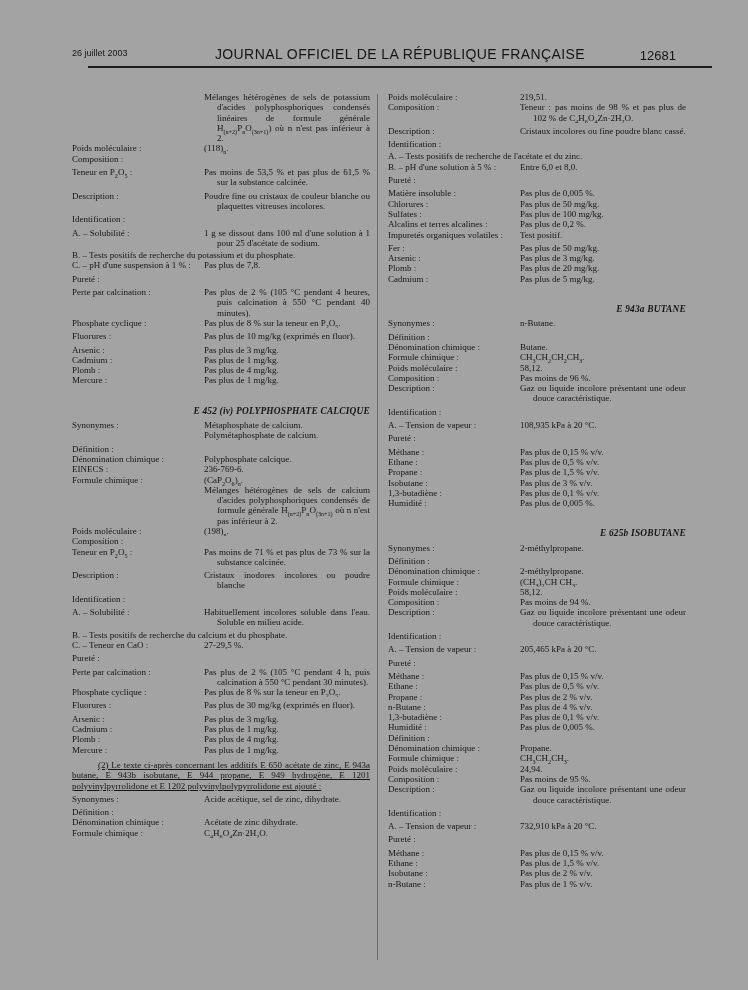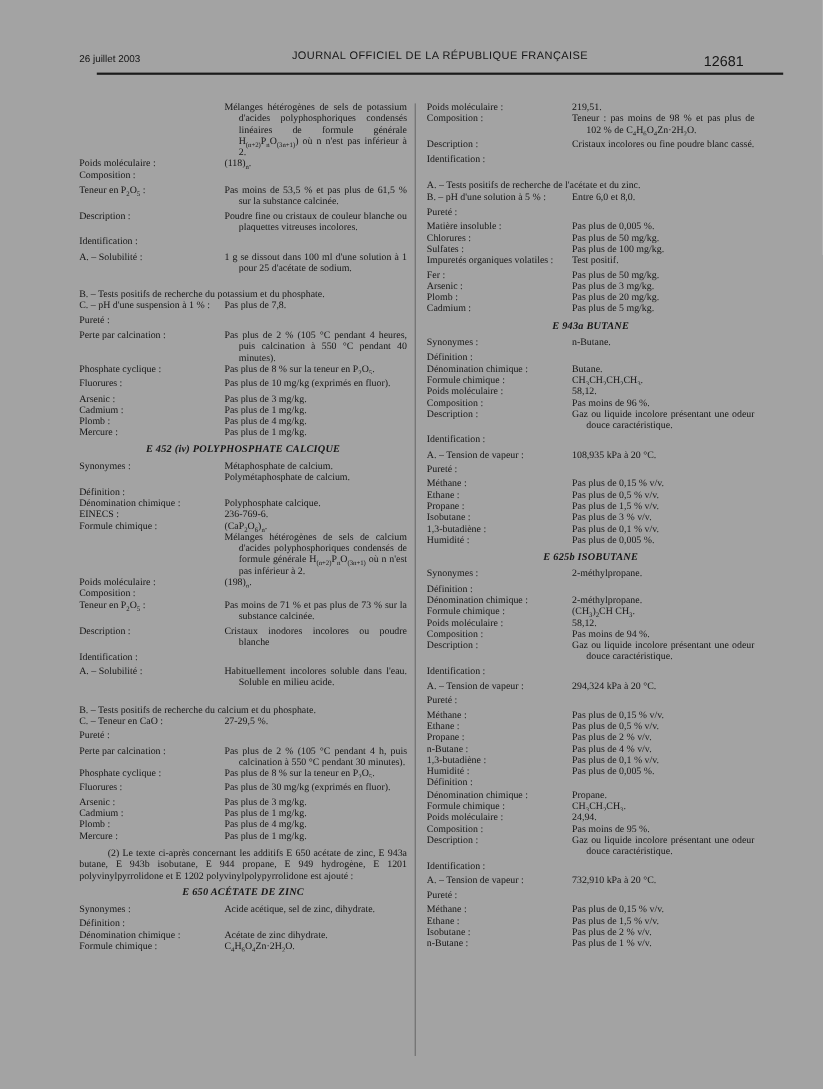--- a/index.html
+++ b/index.html
@@ -4,38 +4,38 @@
 <title>Journal Officiel</title>
 <style>
   html,body{margin:0;padding:0;background:#e8e8e8;}
   .page{position:relative;width:748px;height:990px;background:#a3a3a3;overflow:hidden;
         font-family:"Liberation Serif", serif;color:#151515;padding-left:12px;}
   
   .jo-header{position:absolute;left:0;top:0;width:748px;height:70px;
              font-family:"Liberation Sans", sans-serif;}
   .jo-date{position:absolute;left:72px;top:48px;font-size:9px;}
   .jo-title{position:absolute;left:88px;top:46px;width:624px;text-align:center;
-            font-size:10px;letter-spacing:0.4px;}
+            font-size:14px;letter-spacing:0.4px;}
   .jo-pagenum{position:absolute;right:72px;top:48px;font-size:13px;}
   .jo-rule{position:absolute;left:88px;top:66px;width:624px;height:2px;background:#1b1b1b;}
   
   .col{position:absolute;top:92px;width:298px;font-size:9px;line-height:10.3px;}
   .col-left{left:72px;}
   .col-right{left:388px;}
   .col-divider{position:absolute;left:377px;top:94px;width:1px;height:866px;background:#6b6b6b;}
   
   .row{overflow:hidden;}
   .lbl{float:left;width:130px;padding-left:7px;text-indent:-7px;box-sizing:border-box;}
   .it .lbl{}
   .val{margin-left:132px;text-align:justify;padding-left:13px;text-indent:-13px;}
-  .full{margin-top:14px;text-align:justify;padding-left:10px;text-indent:-10px;}
+  .full{margin-top:2px;text-align:justify;padding-left:10px;text-indent:-10px;}
   .sp{margin-top:3px;}
-  .head{margin:6px 0 4px;text-align:center;font-weight:bold;font-style:italic;
+  .head{margin:20px 0 4px;text-align:right;font-weight:bold;font-style:italic;
         font-size:9.4px;letter-spacing:0.2px;}
-  .para{margin:5px 0 3px;text-align:justify;text-indent:26px;}
+  .para{margin:5px 0 3px;text-align:justify;text-indent:26px;text-decoration:underline;}
   sub{font-size:0.68em;line-height:0;}
 </style>
 </head>
 <body>
 
 <div class="page">
   <div class="jo-header">
     <span class="jo-date">26 juillet 2003</span>
     <span class="jo-title">JOURNAL OFFICIEL DE LA RÉPUBLIQUE FRANÇAISE</span>
     <span class="jo-pagenum">12681</span>
@@ -178,21 +178,20 @@
       </div>
       <div class="row">
         <div class="lbl">Plomb :</div>
         <div class="val">Pas plus de 4 mg/kg.</div>
       </div>
       <div class="row">
         <div class="lbl">Mercure :</div>
         <div class="val">Pas plus de 1 mg/kg.</div>
       </div>
       <div class="para">(2) Le texte ci-après concernant les additifs E 650 acétate de zinc, E 943a butane, E 943b isobutane, E 944 propane, E 949 hydrogène, E 1201 polyvinylpyrrolidone et E 1202 polyvinylpolypyrrolidone est ajouté :</div>
-      <div class="head">E 650 ACÉTATE DE ZINC</div>
       <div class="row it">
         <div class="lbl">Synonymes :</div>
         <div class="val">Acide acétique, sel de zinc, dihydrate.</div>
       </div>
       <div class="row it sp">
         <div class="lbl">Définition :</div>
       </div>
       <div class="row">
         <div class="lbl">Dénomination chimique :</div>
         <div class="val">Acétate de zinc dihydrate.</div>
@@ -233,20 +232,24 @@
       </div>
       <div class="row">
         <div class="lbl">Chlorures :</div>
         <div class="val">Pas plus de 50 mg/kg.</div>
       </div>
       <div class="row">
         <div class="lbl">Sulfates :</div>
         <div class="val">Pas plus de 100 mg/kg.</div>
       </div>
       <div class="row">
+        <div class="lbl">Alcalins et terres alcalines :</div>
+        <div class="val">Pas plus de 0,2 %.</div>
+      </div>
+      <div class="row">
         <div class="lbl">Impuretés organiques volatiles :</div>
         <div class="val">Test positif.</div>
       </div>
       <div class="row sp">
         <div class="lbl">Fer :</div>
         <div class="val">Pas plus de 50 mg/kg.</div>
       </div>
       <div class="row">
         <div class="lbl">Arsenic :</div>
         <div class="val">Pas plus de 3 mg/kg.</div>
@@ -347,21 +350,21 @@
       </div>
       <div class="row it">
         <div class="lbl">Description :</div>
         <div class="val">Gaz ou liquide incolore présentant une odeur douce caractéristique.</div>
       </div>
       <div class="row it sp">
         <div class="lbl">Identification :</div>
       </div>
       <div class="row sp">
         <div class="lbl">A. – Tension de vapeur :</div>
-        <div class="val">294,324 kPa à 20 °C.</div>
+        <div class="val">205,465 kPa à 20 °C.</div>
       </div>
       <div class="row it sp">
         <div class="lbl">Pureté :</div>
       </div>
       <div class="row sp">
         <div class="lbl">Méthane :</div>
         <div class="val">Pas plus de 0,15 % v/v.</div>
       </div>
       <div class="row">
         <div class="lbl">Ethane :</div>

